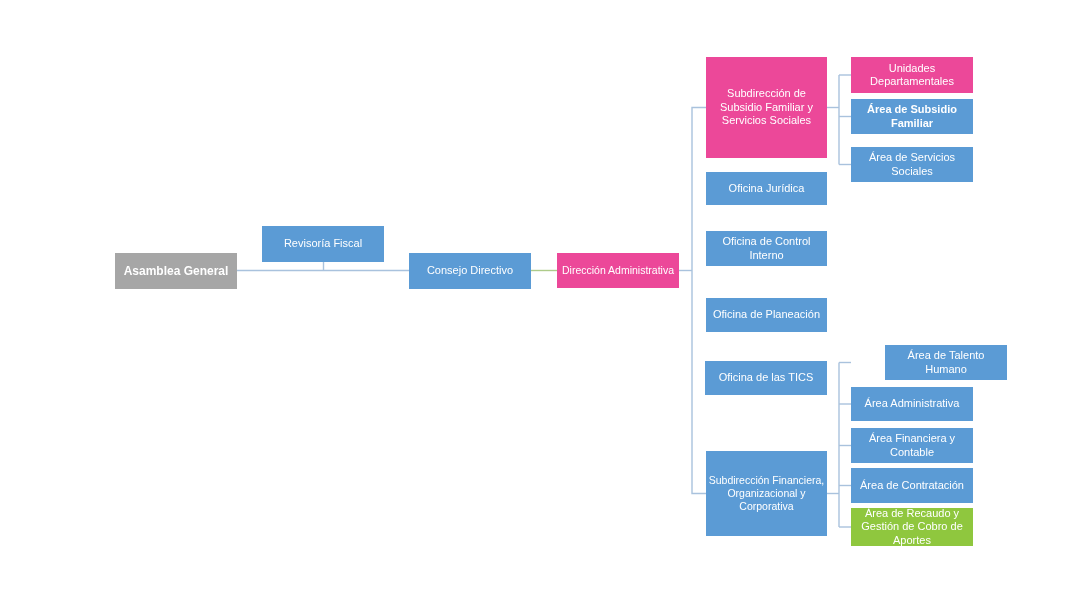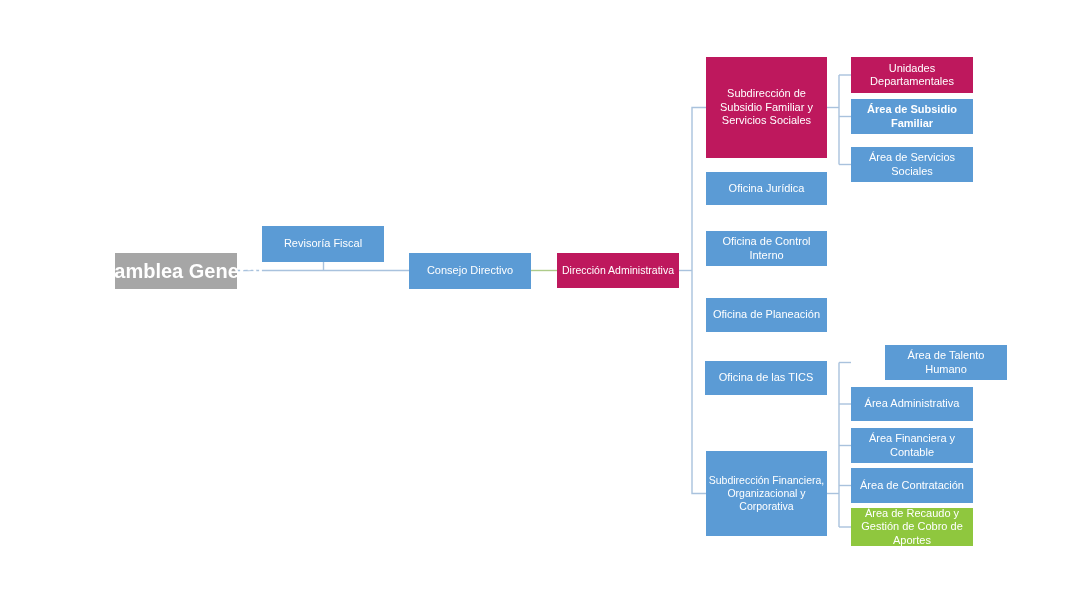--- a/index.html
+++ b/index.html
@@ -21,25 +21,25 @@
     align-items: center;
     justify-content: center;
     text-align: center;
     box-sizing: border-box;
     color: #ffffff;
     font-size: 11px;
     line-height: 1.22;
     padding: 2px 4px;
   }
   .blue   { background: #5B9BD5; }
-  .orange { background: #be185d; }
+  .orange { background: #ec4899; }
   .gray   { background: #A6A6A6; }
   .green  { background: #8FC73E; }
 
-  #n-asamblea        { left:115px; top:253px; width:122px; height:36px; font-size:20px; font-weight:bold; white-space:nowrap; padding:2px 0; }
+  #n-asamblea        { left:115px; top:253px; width:122px; height:36px; font-size:12px; font-weight:bold; white-space:nowrap; padding:2px 0; }
   #n-revisoria       { left:262px; top:226px; width:122px; height:36px; }
   #n-consejo         { left:409px; top:253px; width:122px; height:36px; }
   #n-direccion       { left:557px; top:253px; width:122px; height:35px; font-size:10.5px; white-space:nowrap; padding:2px 0; }
 
   #n-sub-subsidio    { left:706px; top:57px;  width:121px; height:101px; }
   #n-juridica        { left:706px; top:172px; width:121px; height:33px; }
   #n-control         { left:706px; top:231px; width:121px; height:35px; }
   #n-planeacion      { left:706px; top:298px; width:121px; height:34px; }
   #n-tics            { left:705px; top:361px; width:122px; height:34px; }
   #n-sub-financiera  { left:706px; top:451px; width:121px; height:85px; font-size:10.5px; padding:2px 0; }

